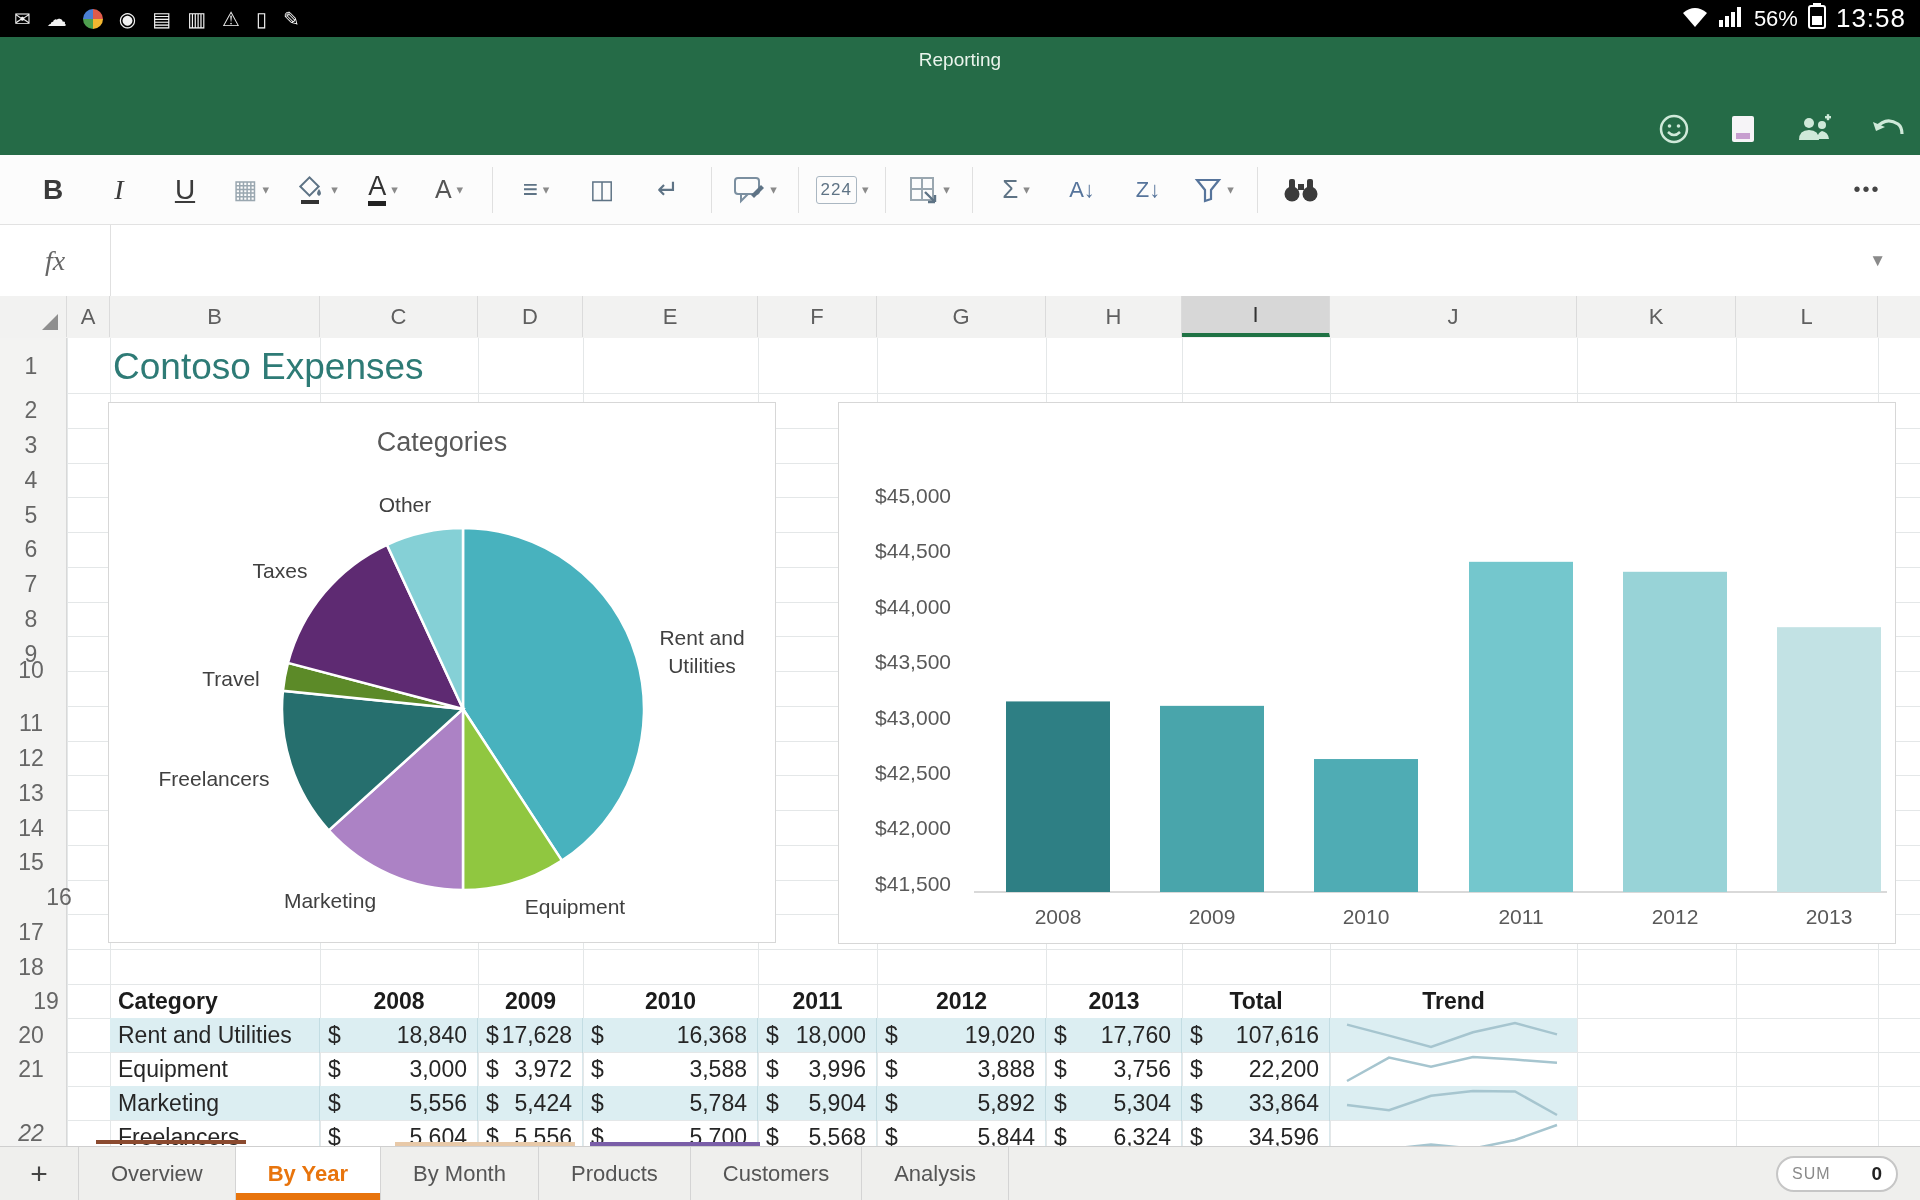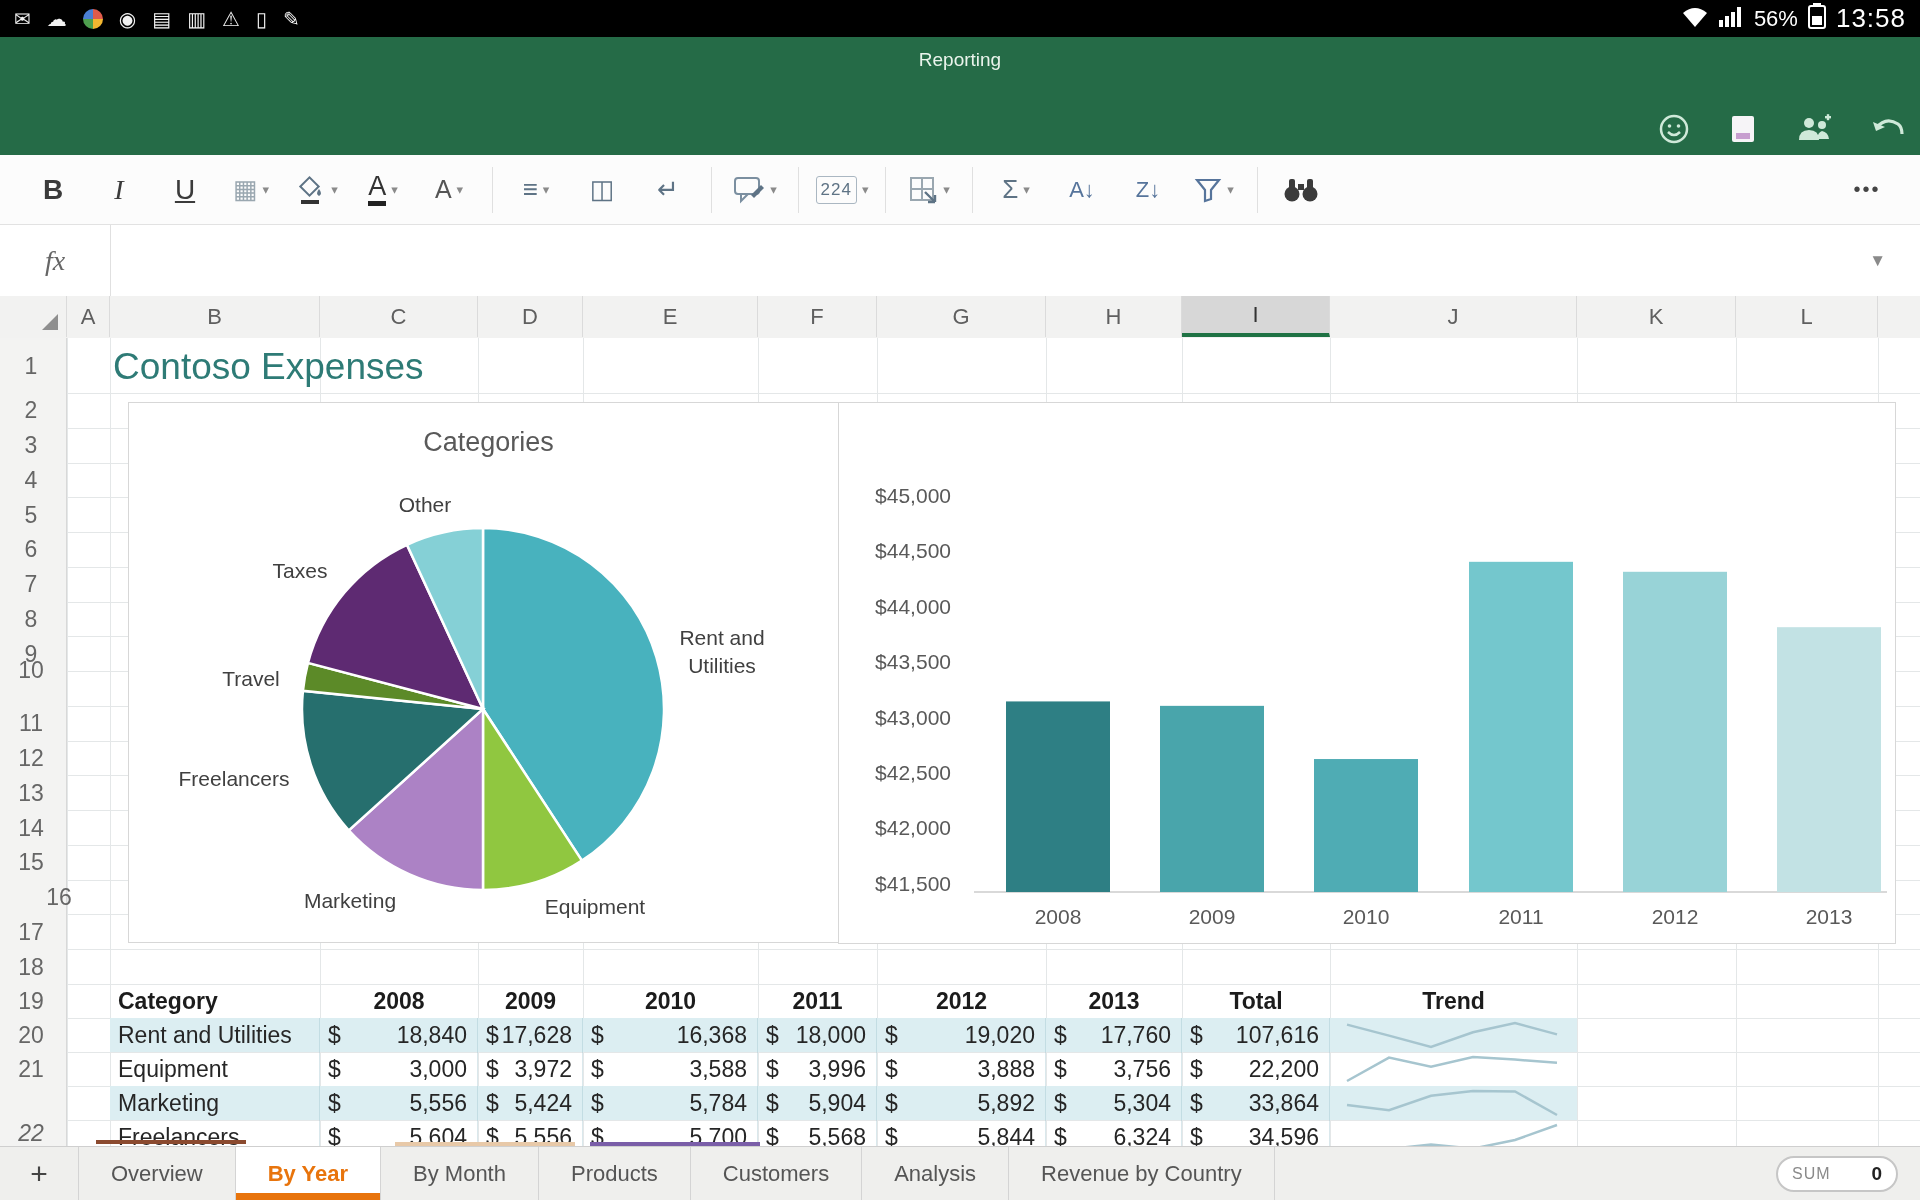--- a/index.html
+++ b/index.html
@@ -324,29 +324,29 @@
       <div class="rownum" style="top: 302.7px;">9</div>
       <div class="rownum" style="top: 319px; text-align: center;">10</div>
       <div class="rownum" style="top: 372.22px;">11</div>
       <div class="rownum" style="top: 406.98px;">12</div>
       <div class="rownum" style="top: 441.74px;">13</div>
       <div class="rownum" style="top: 476.5px;">14</div>
       <div class="rownum" style="top: 511.26px;">15</div>
       <div class="rownum" style="top: 546.02px; padding-left: 28px;">16</div>
       <div class="rownum" style="top: 580.78px;">17</div>
       <div class="rownum" style="top: 615.54px;">18</div>
-      <div class="rownum" style="top: 650px;">19</div>
+      <div class="rownum" style="top: 650px; padding-left: 15px;">19</div>
       <div class="rownum" style="top: 684px;">20</div>
       <div class="rownum" style="top: 718px;">21</div>
       <div class="rownum" style="top: 782px; font-style: italic;">22</div>
       <div class="rownum" style="top: 814px; margin-left: 21px;">23</div>
     </div>
   <div class="cell-title">Contoso Expenses</div>
 
-  <div class="chart-box" style="left:108px;top:64px;width:721px;height:541px;margin-left:20px;">
+  <div class="chart-box" style="left:108px;top:64px;width:668px;height:541px;">
     <div class="chart-title">Categories</div>
     <svg id="pieSvg" width="715" height="541">
         <path d="M354,306 L354,125 A181,181 0 0 1 452.89737675890274,457.5925752476277 Z" fill="#48B2BE" stroke="#fff" stroke-width="2.5"></path>
         <path d="M354,306 L452.89737675890274,457.5925752476277 A181,181 0 0 1 354,487 Z" fill="#90C740" stroke="#fff" stroke-width="2.5"></path>
         <path d="M354,306 L354,487 A181,181 0 0 1 219.74473913428824,427.39408935314634 Z" fill="#AC82C5" stroke="#fff" stroke-width="2.5"></path>
         <path d="M354,306 L219.74473913428824,427.39408935314634 A181,181 0 0 1 173.91386592638466,287.8345296119301 Z" fill="#266F6E" stroke="#fff" stroke-width="2.5"></path>
         <path d="M354,306 L173.91386592638466,287.8345296119301 A181,181 0 0 1 178.97273071499922,259.88649865130793 Z" fill="#5C8A28" stroke="#fff" stroke-width="2.5"></path>
         <path d="M354,306 L178.97273071499922,259.88649865130793 A181,181 0 0 1 277.96448315746295,141.7453191580579 Z" fill="#5E2A72" stroke="#fff" stroke-width="2.5"></path>
         <path d="M354,306 L277.96448315746295,141.7453191580579 A181,181 0 0 1 353.99999999999994,125 Z" fill="#85D0D6" stroke="#fff" stroke-width="2.5"></path>
         <text x="593" y="242" text-anchor="middle" font-size="21" fill="#404040"><tspan x="593" dy="0">Rent and</tspan><tspan x="593" dy="28">Utilities</tspan></text>
@@ -550,19 +550,18 @@
 
 <div class="abs sheet-tabs">
   <div class="stab-add">+</div>
   <div id="sheetTabs" style="display:flex;align-items:stretch;">
       <div class="stab">Overview</div>
       <div class="stab active">By Year</div>
       <div class="stab">By Month</div>
       <div class="stab">Products</div>
       <div class="stab">Customers</div>
       <div class="stab">Analysis</div>
-      <div class="stab">Revenue by Country</div>
     </div>
   <div class="status-pill">
     <span class="lab">SUM</span>
     <span class="val">0</span>
   </div>
 </div>
 
 </body></html>

